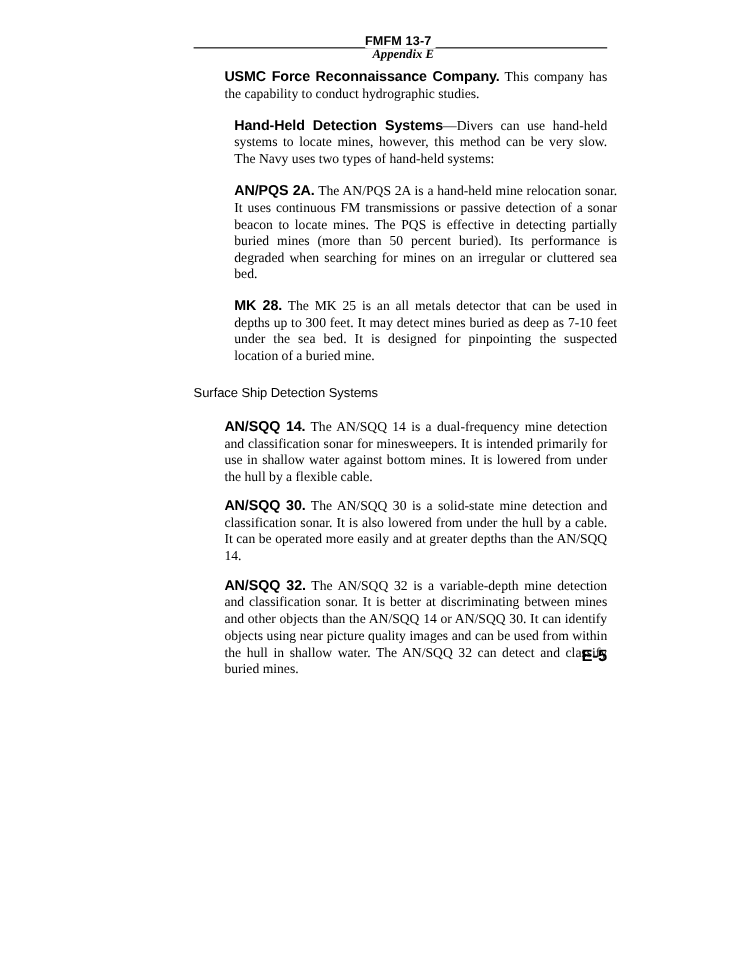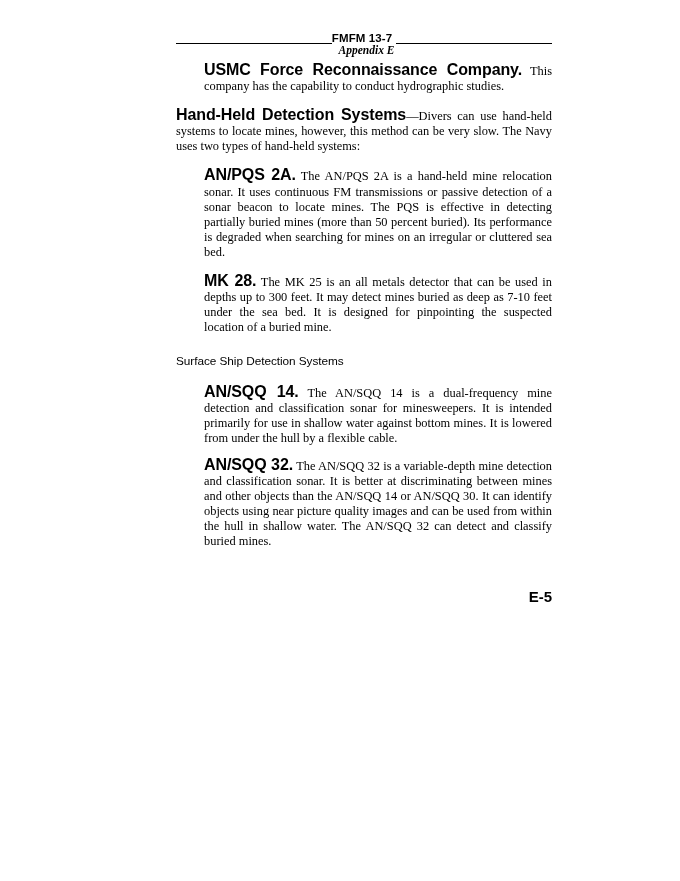--- a/index.html
+++ b/index.html
@@ -77,25 +77,25 @@
     font-size: 12.4px;
     line-height: 15.1px;
     text-align: justify;
     text-justify: inter-word;
   }
   .indent {
     margin-left: 28px;
     width: 348px;
   }
   .para-gap { margin-top: 11px; }
-  .para-gap-lg { margin-top: 13px; }
+  .para-gap-lg { margin-top: 13px; margin-left: 37px; }
   .lead {
     font-family: "Liberation Sans", sans-serif;
     font-weight: bold;
-    font-size: 16px;
+    font-size: 13px;
     letter-spacing: -0.1px;
   }
   .section-head {
     font-family: "Liberation Sans", sans-serif;
     font-weight: normal;
     font-size: 11.8px;
     margin: 0;
     letter-spacing: -0.05px;
   }
   .sec-gap { margin-top: 19px; }
@@ -131,20 +131,21 @@
     <p class="para-gap-lg"><span class="lead">Hand-Held Detection Systems</span><span class="dash">—</span><span>Divers can use hand-held systems to locate mines, however, this method can be very slow.  The Navy uses two types of hand-held systems:</span></p>
 
     <p class="indent para-gap-lg"><span class="lead">AN/PQS 2A.</span><span>  The AN/PQS 2A is a hand-held mine relocation sonar.  It uses continuous FM transmissions or passive detection of a sonar beacon to locate mines.  The PQS is effective in detecting partially buried mines (more than 50 percent buried).  Its performance is degraded when searching for mines on an irregular or cluttered sea bed.</span></p>
 
     <p class="indent para-gap-lg"><span class="lead">MK 28.</span><span>  The MK 25 is an all metals detector that can be used in depths up to 300 feet.  It may detect mines buried as deep as 7-10 feet under the sea bed.  It is designed for pinpointing the suspected location of a buried mine.</span></p>
 
     <p class="section-head sec-gap">Surface Ship Detection Systems</p>
 
     <p class="indent after-sec"><span class="lead">AN/SQQ 14.</span><span>  The AN/SQQ 14 is a dual-frequency mine detection and classification sonar for minesweepers.  It is intended primarily for use in shallow water against bottom mines.  It is lowered from under the hull by a flexible cable.</span></p>
 
+    <p class="indent para-gap"><span class="lead">AN/SQQ 30.</span><span>  The AN/SQQ 30 is a solid-state mine detection and classification sonar.  It is also lowered from under the hull by a cable.  It can be operated more easily and at greater depths than the AN/SQQ 14.</span></p>
 
     <p class="indent para-gap"><span class="lead">AN/SQQ 32.</span><span>  The AN/SQQ 32 is a variable-depth mine detection and classification sonar.  It is better at discriminating between mines and other objects than the AN/SQQ 14 or AN/SQQ 30.  It can identify objects using near picture quality images and can be used from within the hull in shallow water.  The AN/SQQ 32 can detect and classify buried mines.</span></p>
 
   </div>
 
   <div class="page-number">E-5</div>
 
 </div>
 
 </body></html>

